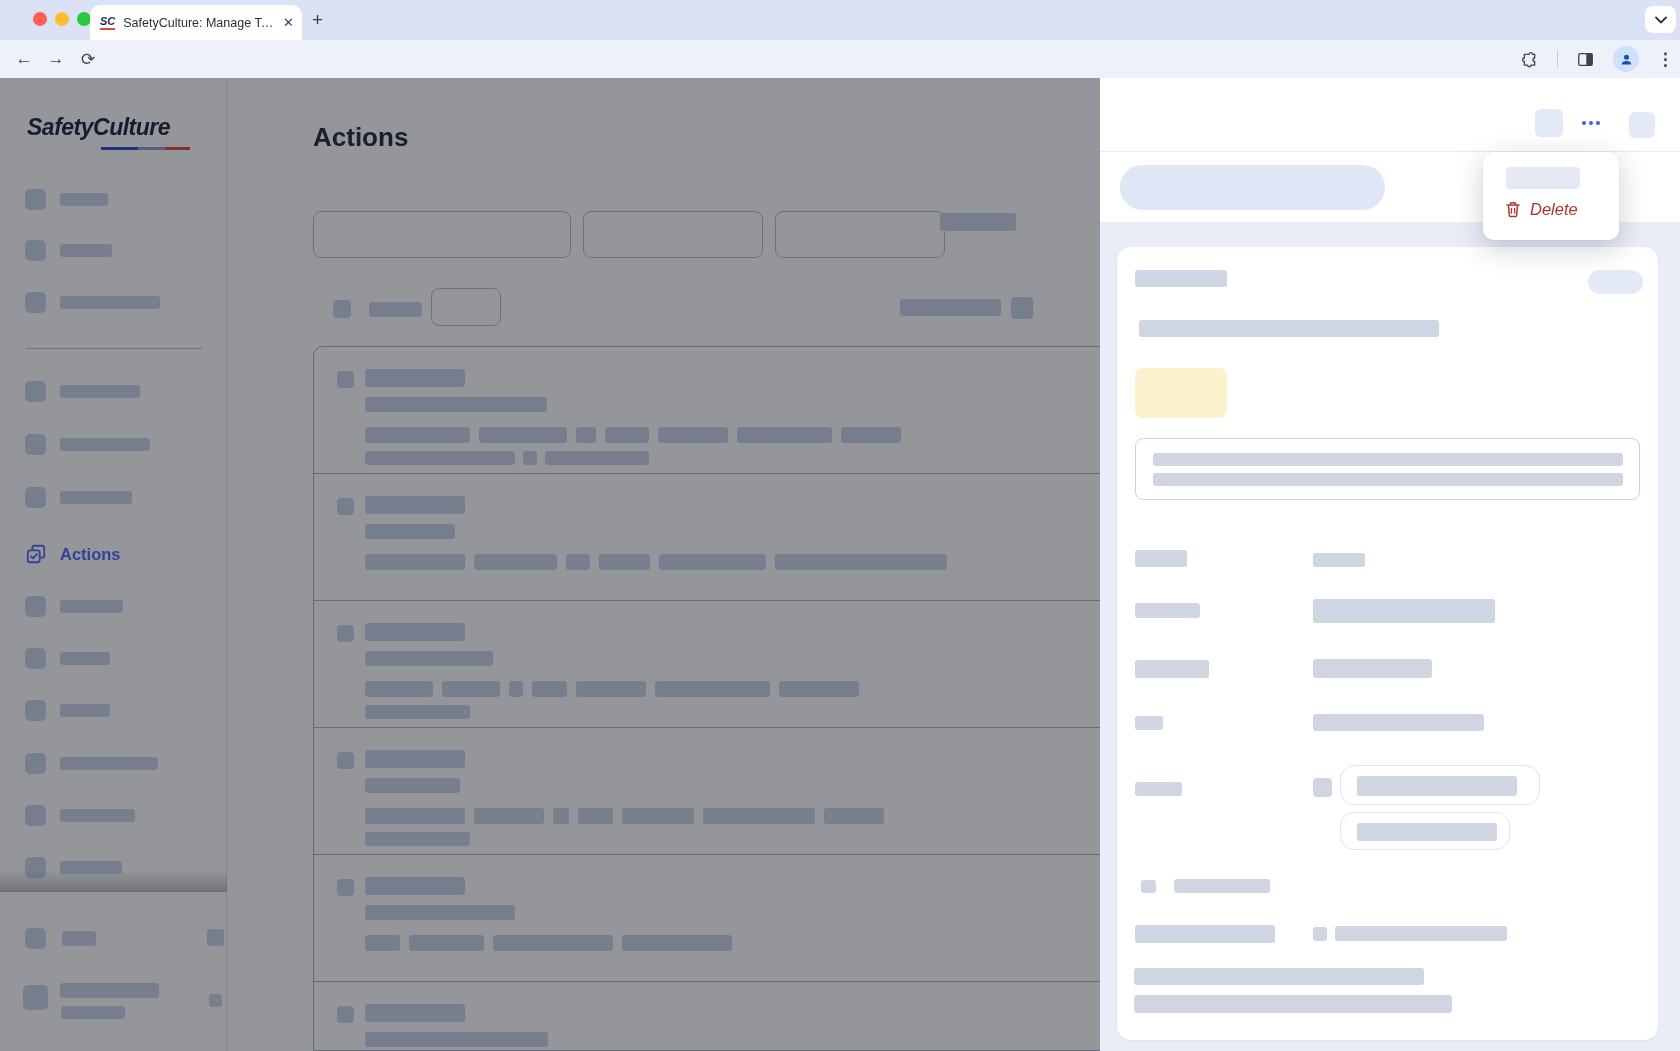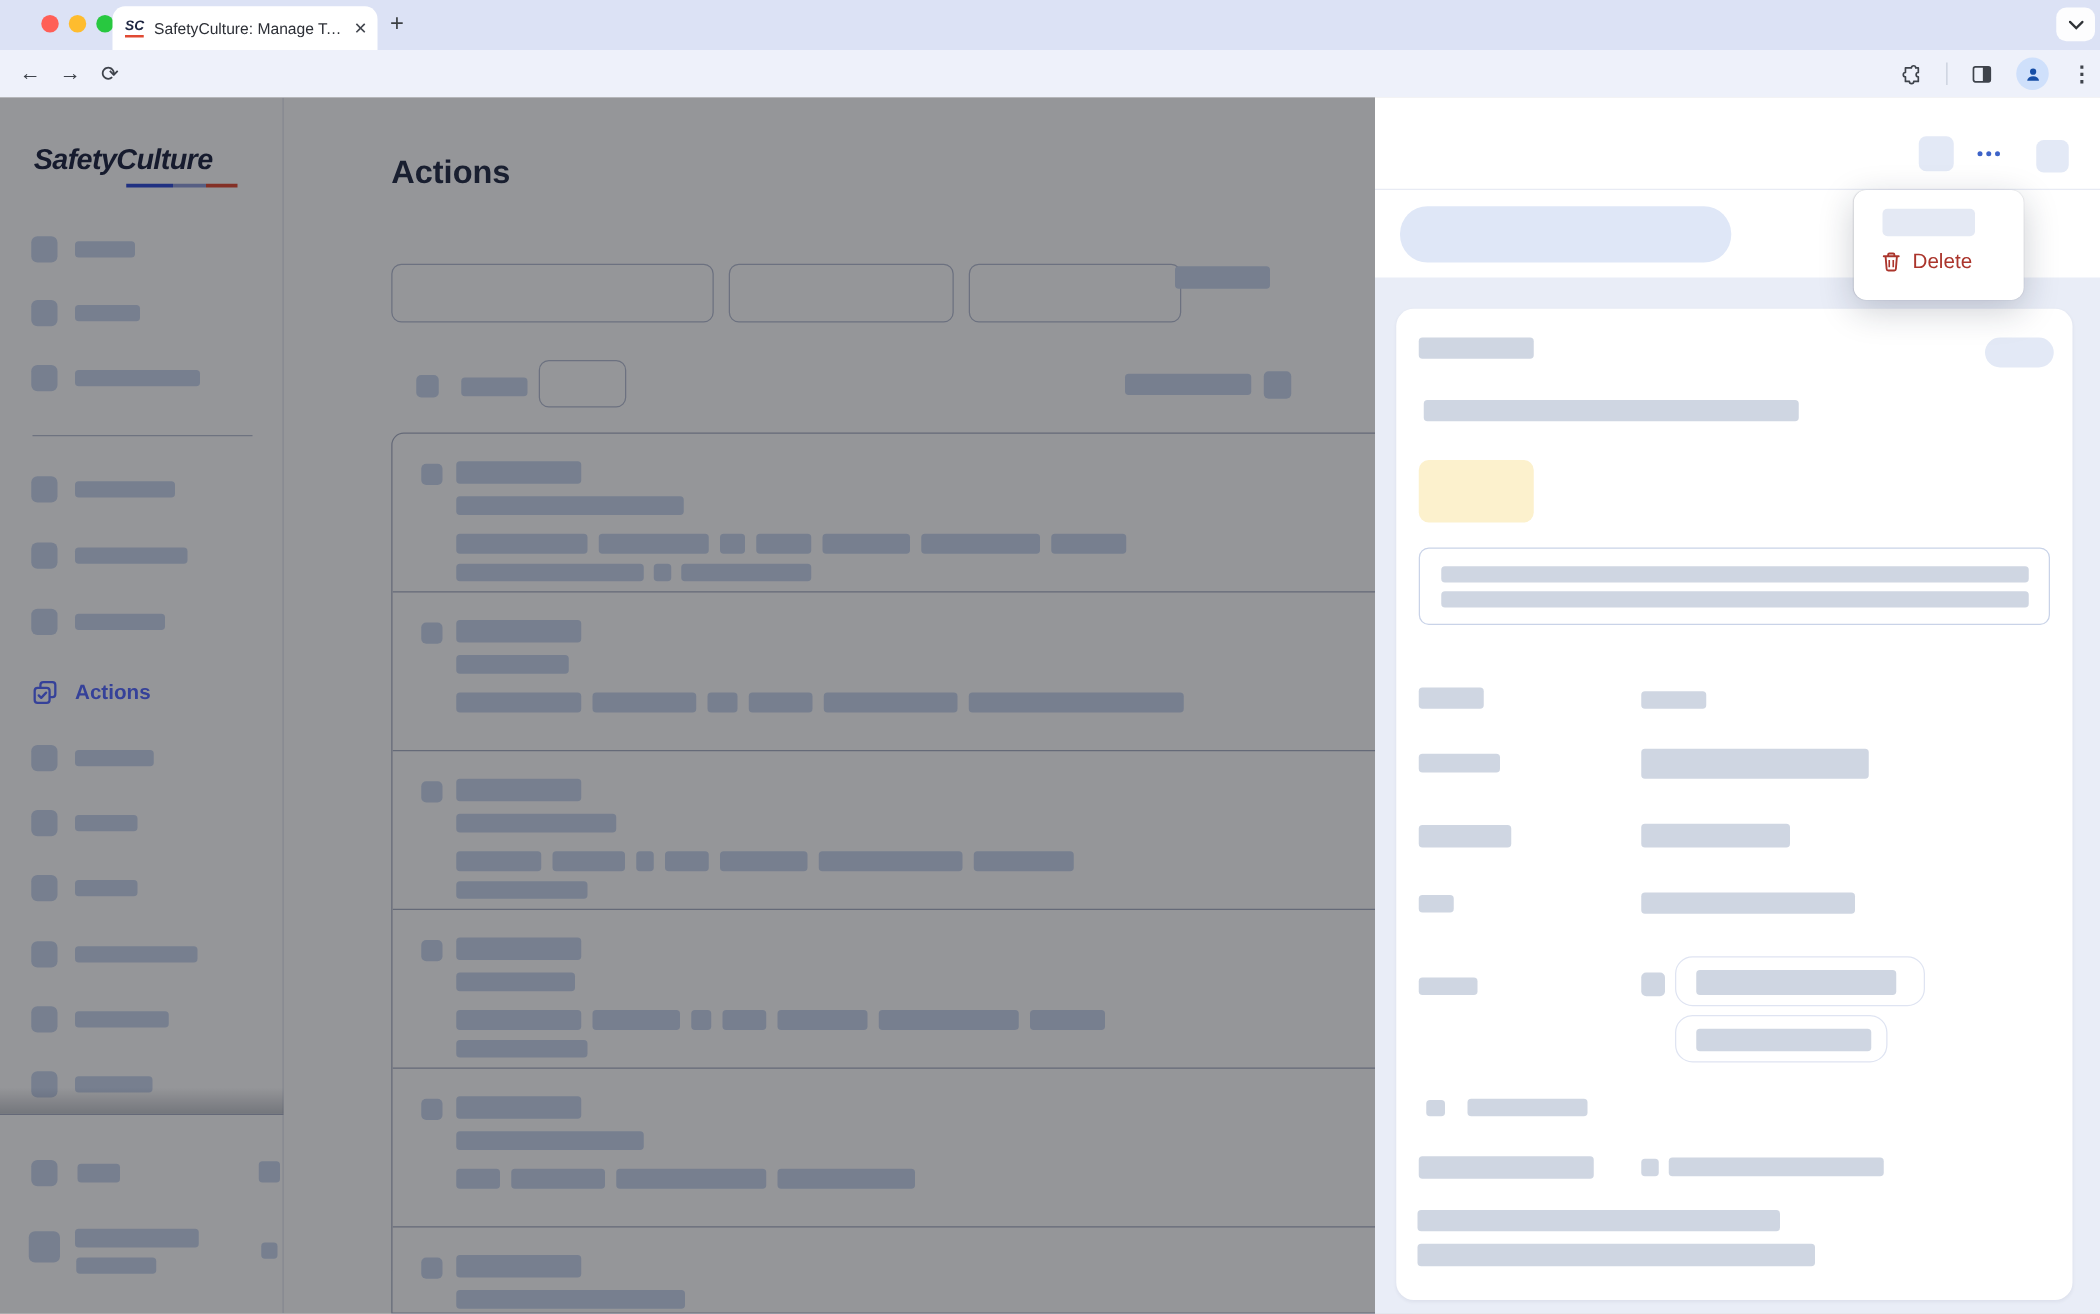--- a/index.html
+++ b/index.html
@@ -19,21 +19,21 @@
   .nav-ico { width:32px; text-align:center; font-size:17px; color:#3e434b; flex:0 0 auto; }
   #omnibox { position:absolute; left:112px; top:5px; width:1392px; height:30px; background:#fff; border-radius:15px; display:flex; align-items:center; padding:0 12px; }
   #url-text { font-size:13.5px; color:#202124; margin-left:10px; flex:1 1 auto; }
   .omni-right { display:flex; align-items:center; gap:20px; margin-right:4px; }
   .tb-right { position:absolute; right:6px; top:0; height:38px; display:flex; align-items:center; gap:18px; }
   .tb-sep { width:1px; height:18px; background:#c6cdda; }
   #avatar { width:26px; height:26px; border-radius:50%; background:#cfe0fb; display:flex; align-items:center; justify-content:center; }
   svg.mini { display:block; }
 
   
-  #app { position:absolute; left:0; top:78px; width:1680px; height:973px; background:#a3a3a3; }
+  #app { position:absolute; left:0; top:78px; width:1680px; height:973px; background:#22c55e; }
 
   
   #sidebar { position:absolute; left:0; top:0; width:227px; height:973px; background:#fff; border-right:1px solid #dfe3ef; }
   #logo { position:absolute; left:27px; top:36px; font-size:23px; font-weight:bold; font-style:italic; letter-spacing:-0.5px; color:#1d2540; }
   #logo-underline { position:absolute; left:101px; top:69px; width:89px; height:3px; background:linear-gradient(90deg,#2f4bd6 0%,#2f4bd6 42%,#8f9cd8 42%,#8f9cd8 72%,#e04a33 72%,#e04a33 100%); }
   .sk { background:#c9d6ee; border-radius:3px; }
   .sk-ico { background:#c9d6ee; border-radius:5px; }
   .nav-divider { position:absolute; left:26px; width:176px; height:1px; background:#b9c0d2; }
   #sidebar-shadow { position:absolute; left:0; top:792px; width:227px; height:22px; background:linear-gradient(to bottom, rgba(255,255,255,0), rgba(45,52,70,.28)); border-bottom:1px solid #a8aec2; }
 
@@ -77,21 +77,21 @@
   #desc-box .g { left:17px; width:470px; height:13px; }
   .fld-label { left:18px; }
   .fld-value { left:196px; }
   #due-check { position:absolute; left:196px; top:531px; width:19px; height:19px; border-radius:4px; background:#cfd6e2; }
   .pill-input { position:absolute; left:223px; border:1px solid #dfe4f2; border-radius:14px; background:#fff; }
   .pill-input .g { left:16px; top:10px; }
   #cb-row-sq { left:24px; top:633px; width:15px; height:13px; }
   #split-sq { left:196px; top:680px; width:14px; height:14px; }
 
   
-  #menu { position:absolute; left:1483px; top:152px; width:136px; height:88px; background:#fff; border-radius:10px; box-shadow:0 8px 28px rgba(25,32,56,.22), 0 0 1px rgba(25,32,56,.18); }
+  #menu { position:absolute; left:1483px; top:152px; width:136px; height:88px; background:#fff; border-radius:10px; box-shadow:0 8px 28px rgba(25,32,56,.22), 0 0 1px rgba(25,32,56,.18);font-style:italic; }
   #menu-sk { position:absolute; left:23px; top:15px; width:74px; height:22px; background:#e4e9f4; border-radius:4px; }
   #menu-delete { position:absolute; left:22px; top:48px; display:flex; align-items:center; gap:9px; color:#ab352c; font-size:16.5px; cursor:pointer; }
 </style>
 </head>
 <body>
 
 <div id="tabstrip">
   <span class="traffic" style="left:33px;background:#ff5f57"></span>
   <span class="traffic" style="left:55px;background:#febc2e"></span>
   <span class="traffic" style="left:77px;background:#28c840"></span>

